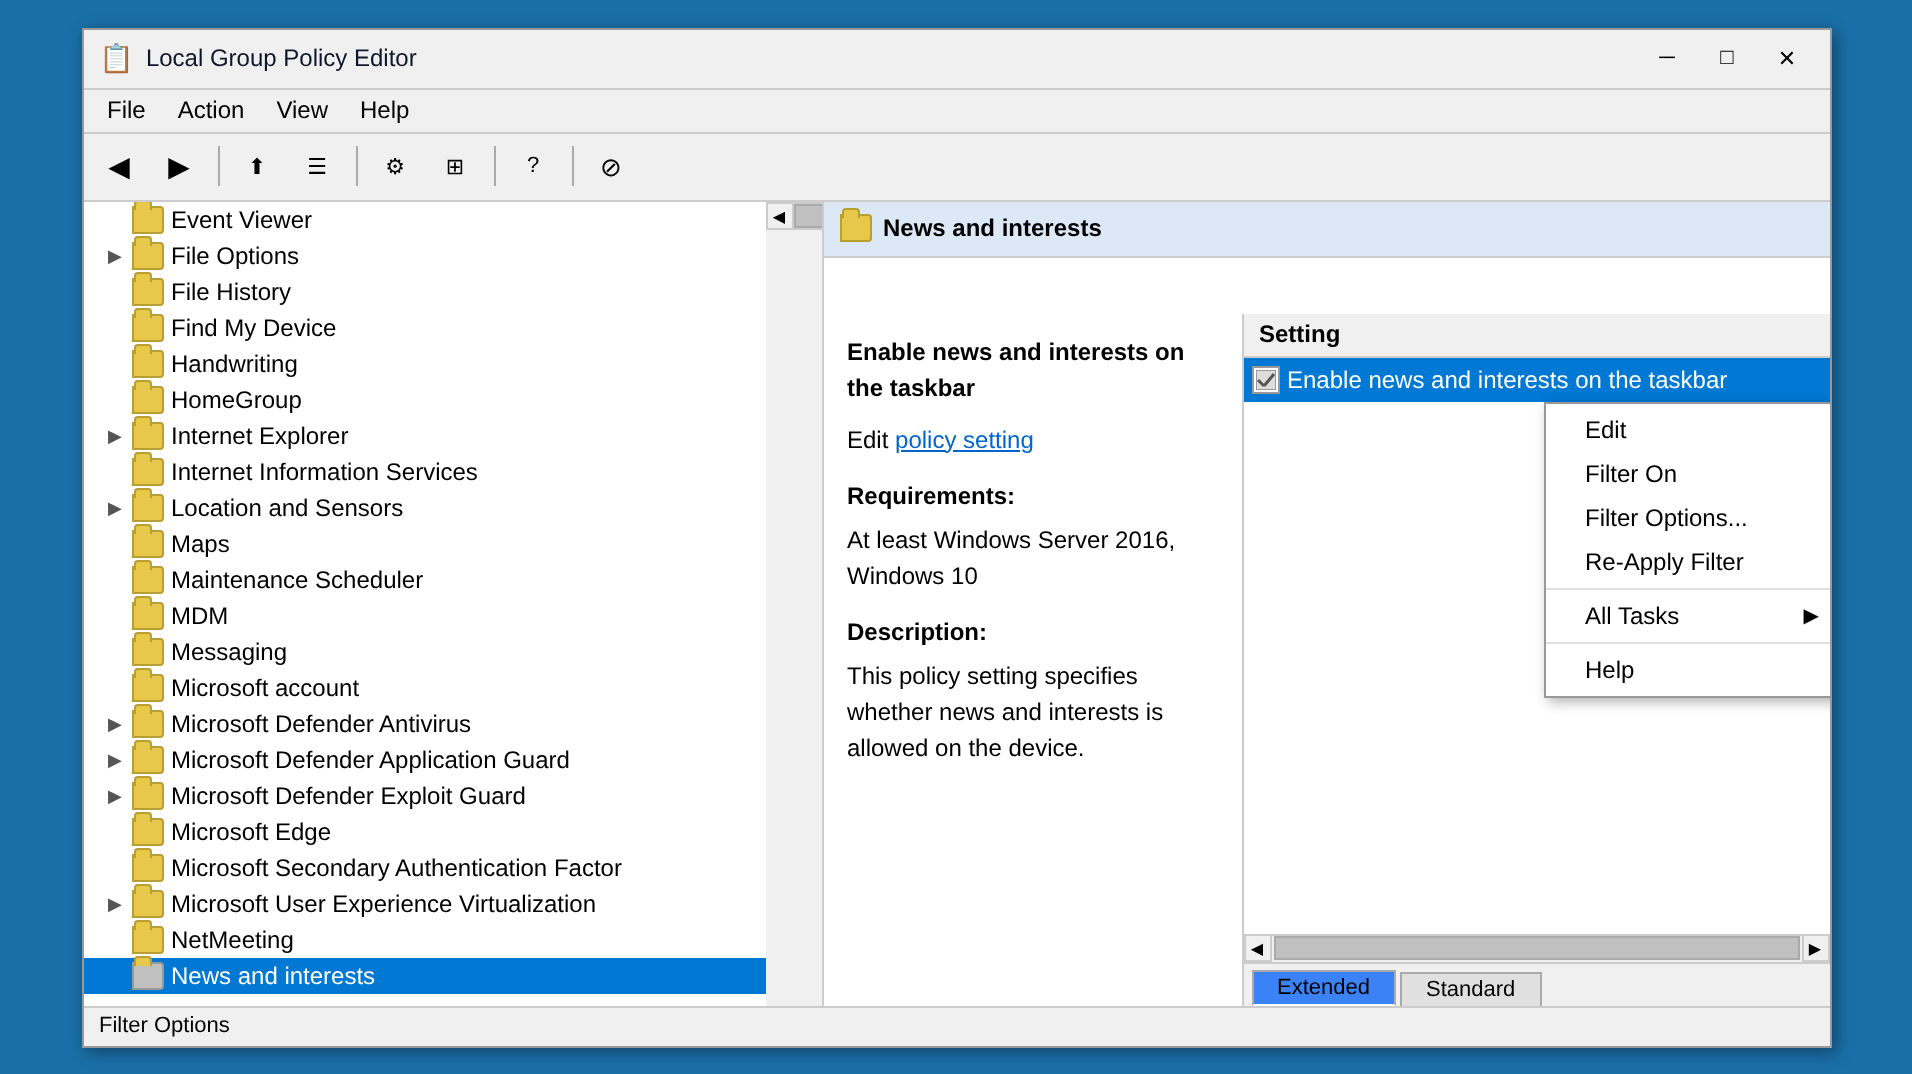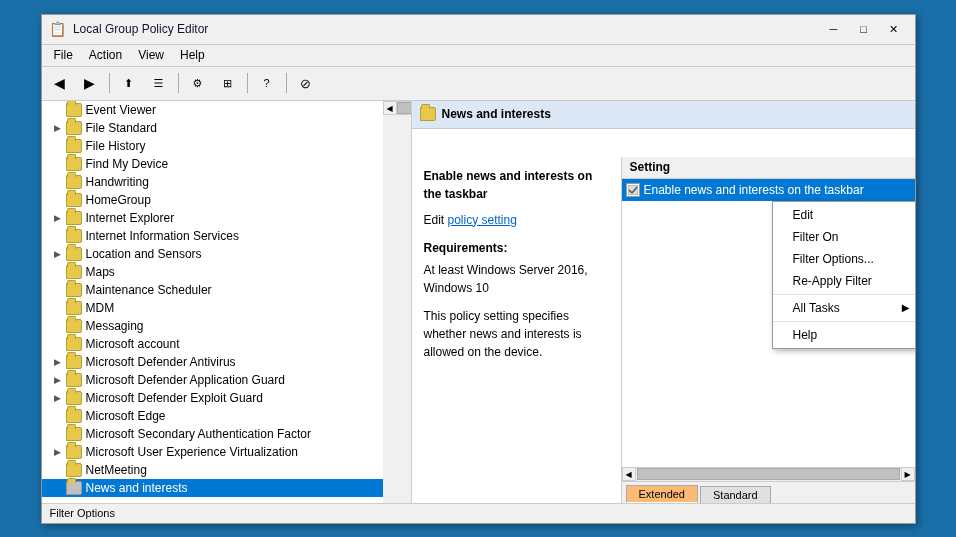--- a/index.html
+++ b/index.html
@@ -351,21 +351,21 @@
       padding: 2px 12px;
       border: 1px solid #aaa;
       background: #e0e0e0;
       cursor: pointer;
       font-size: 11px;
       border-bottom: none;
       margin-right: 2px;
     }
 
     .tab.active {
-      background: #fdba74;
+      background: #3b82f6;
       border-bottom: 1px solid white;
       z-index: 1;
     }
 
     .status-bar {
       height: 20px;
       background: #f0f0f0;
       border-top: 1px solid #ccc;
       display: flex;
       align-items: center;
@@ -453,21 +453,21 @@
 
         <div class="tree-item">
           <div class="tree-expander"></div>
           <div class="tree-folder-icon"></div>
           <span class="tree-label">Event Viewer</span>
         </div>
 
         <div class="tree-item">
           <div class="tree-expander">▶</div>
           <div class="tree-folder-icon"></div>
-          <span class="tree-label">File Standard</span>
+          <span class="tree-label">File Options</span>
         </div>
 
         <div class="tree-item">
           <div class="tree-expander"></div>
           <div class="tree-folder-icon"></div>
           <span class="tree-label">File History</span>
         </div>
 
         <div class="tree-item">
           <div class="tree-expander"></div>
@@ -606,20 +606,21 @@
         <div class="description-area">
           <div class="desc-title">Enable news and interests on the taskbar</div>
           <div>
             <span>Edit </span><span class="desc-link">policy setting</span>
           </div>
           <div class="desc-section">
             <div class="desc-section-title">Requirements:</div>
             <div>At least Windows Server 2016, Windows 10</div>
           </div>
           <div class="desc-section">
+            <div class="desc-section-title">Description:</div>
             <div>This policy setting specifies whether news and interests is allowed on the device.</div>
           </div>
         </div>
 
         <div class="settings-area">
           <div class="settings-header">Setting</div>
           <div class="settings-list" style="position:relative;">
             <div class="setting-row selected">
               <div class="setting-icon">
                 <svg width="10" height="10" viewBox="0 0 10 10">

